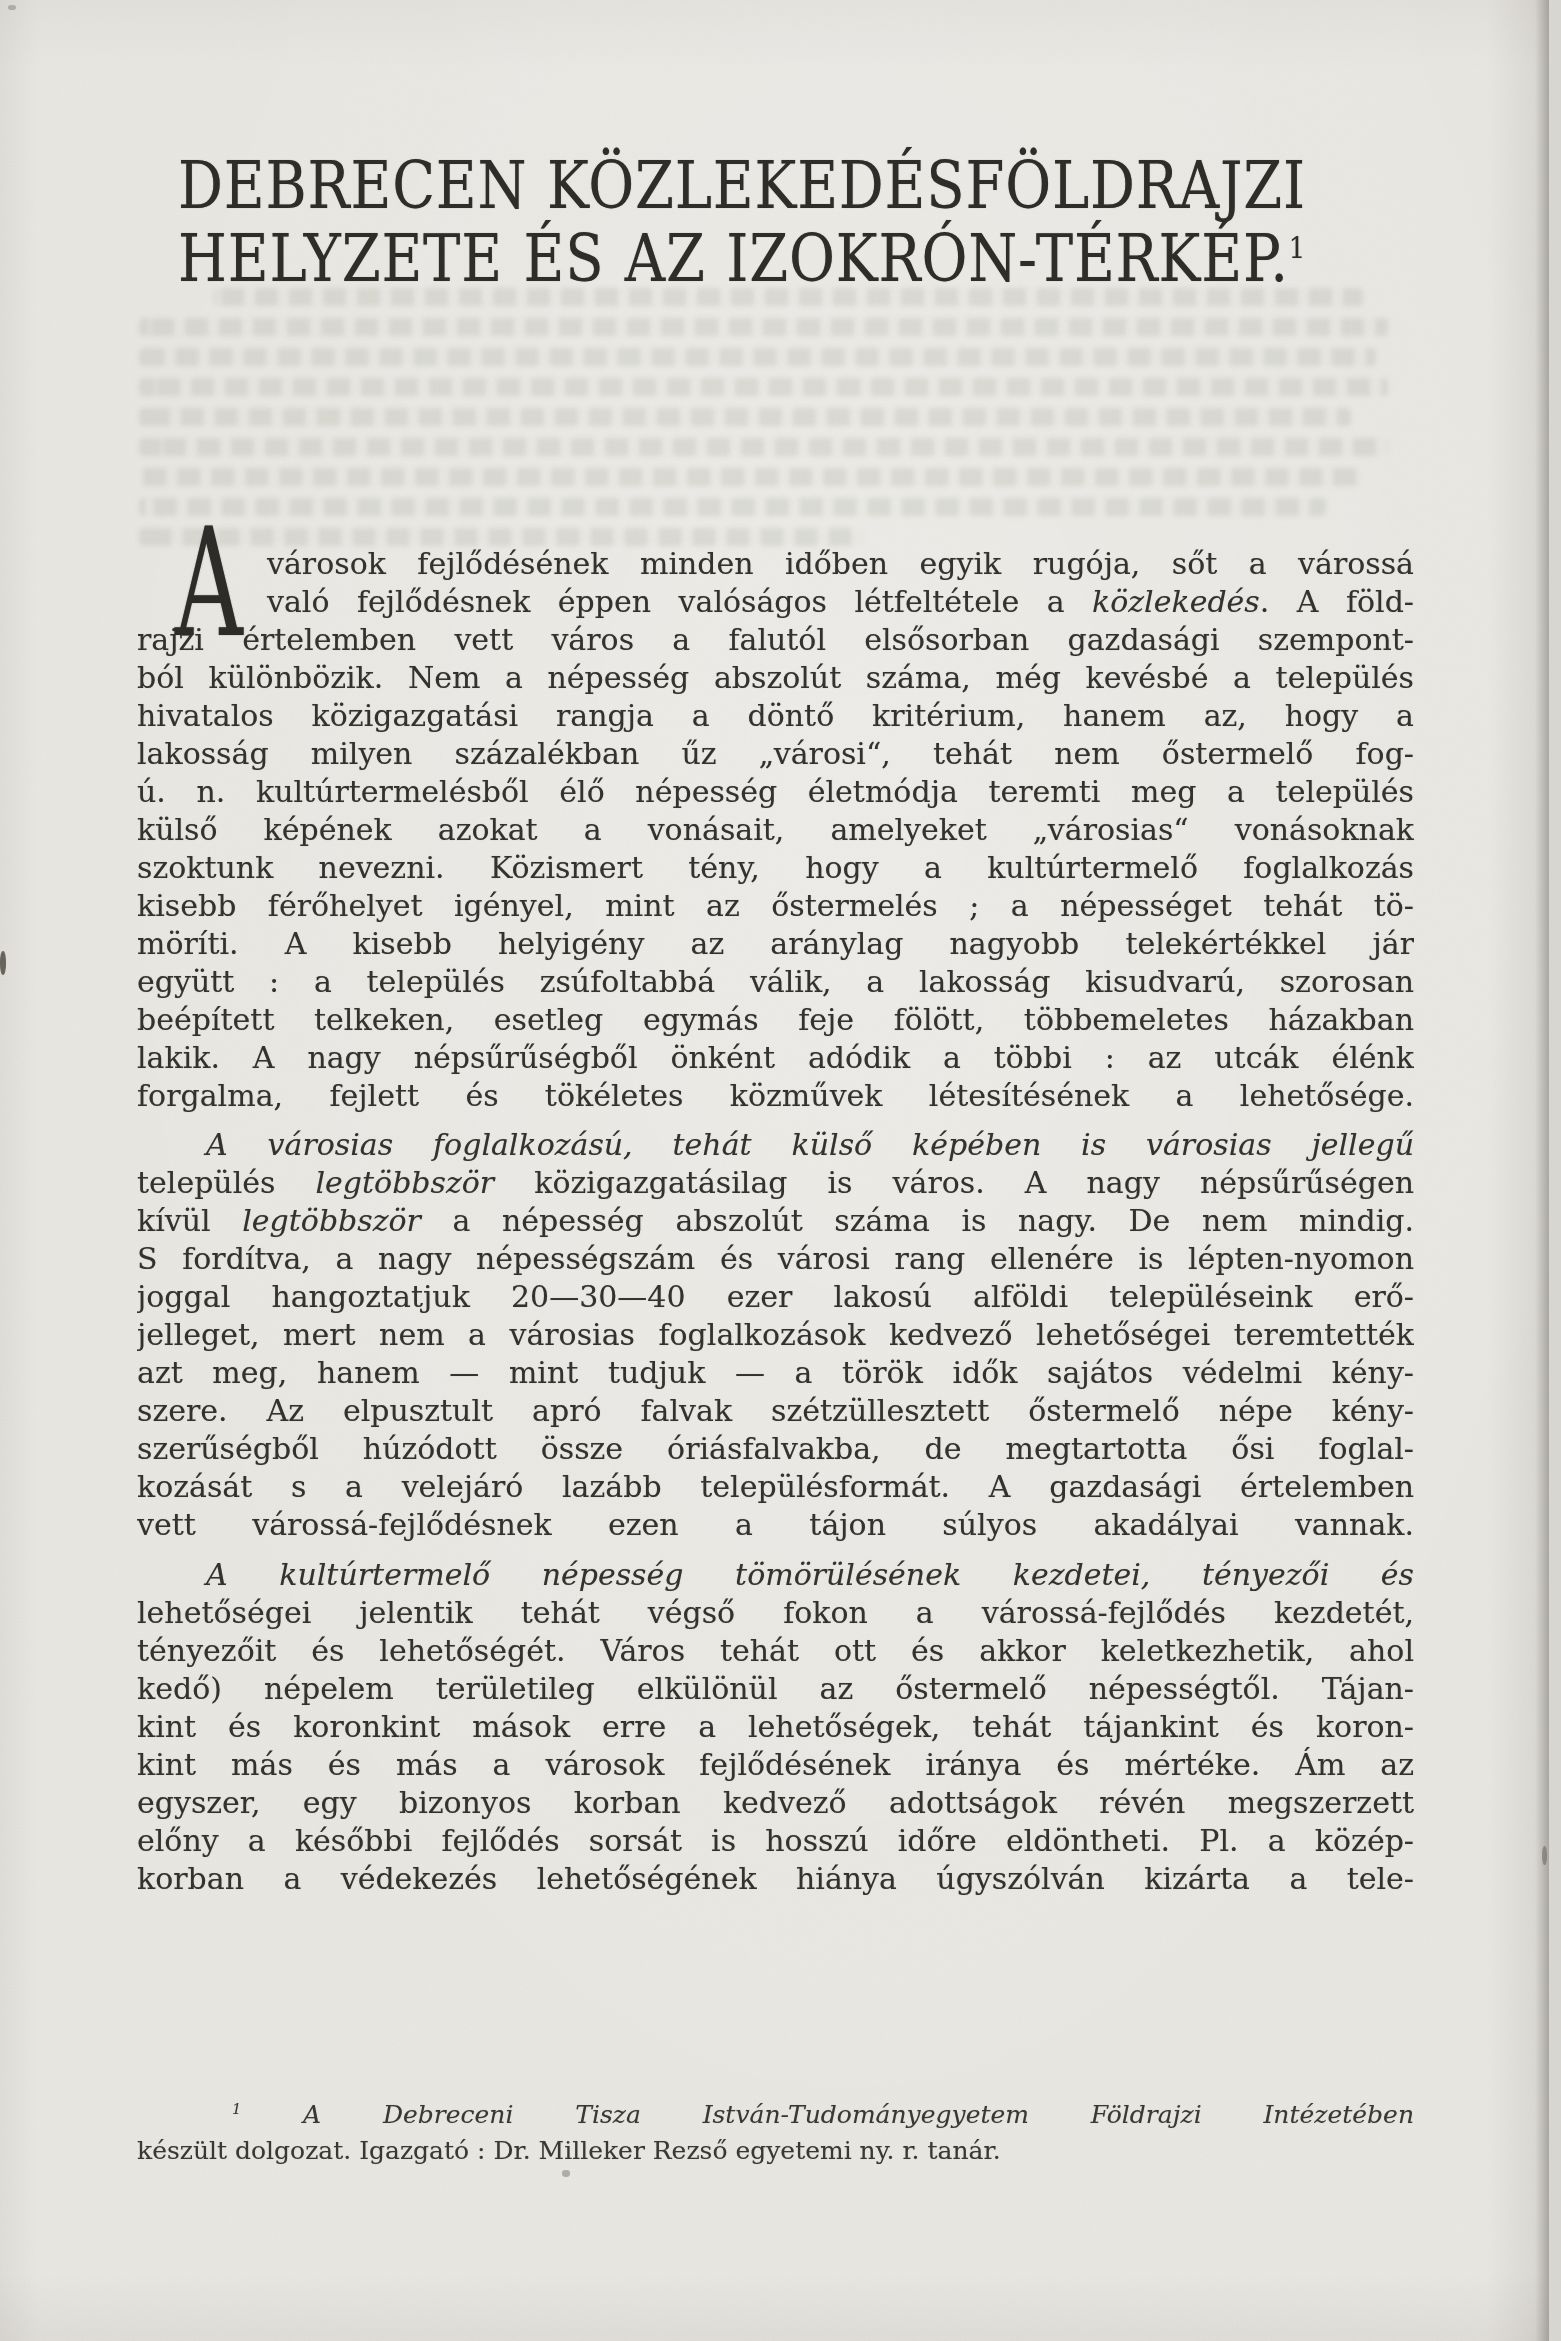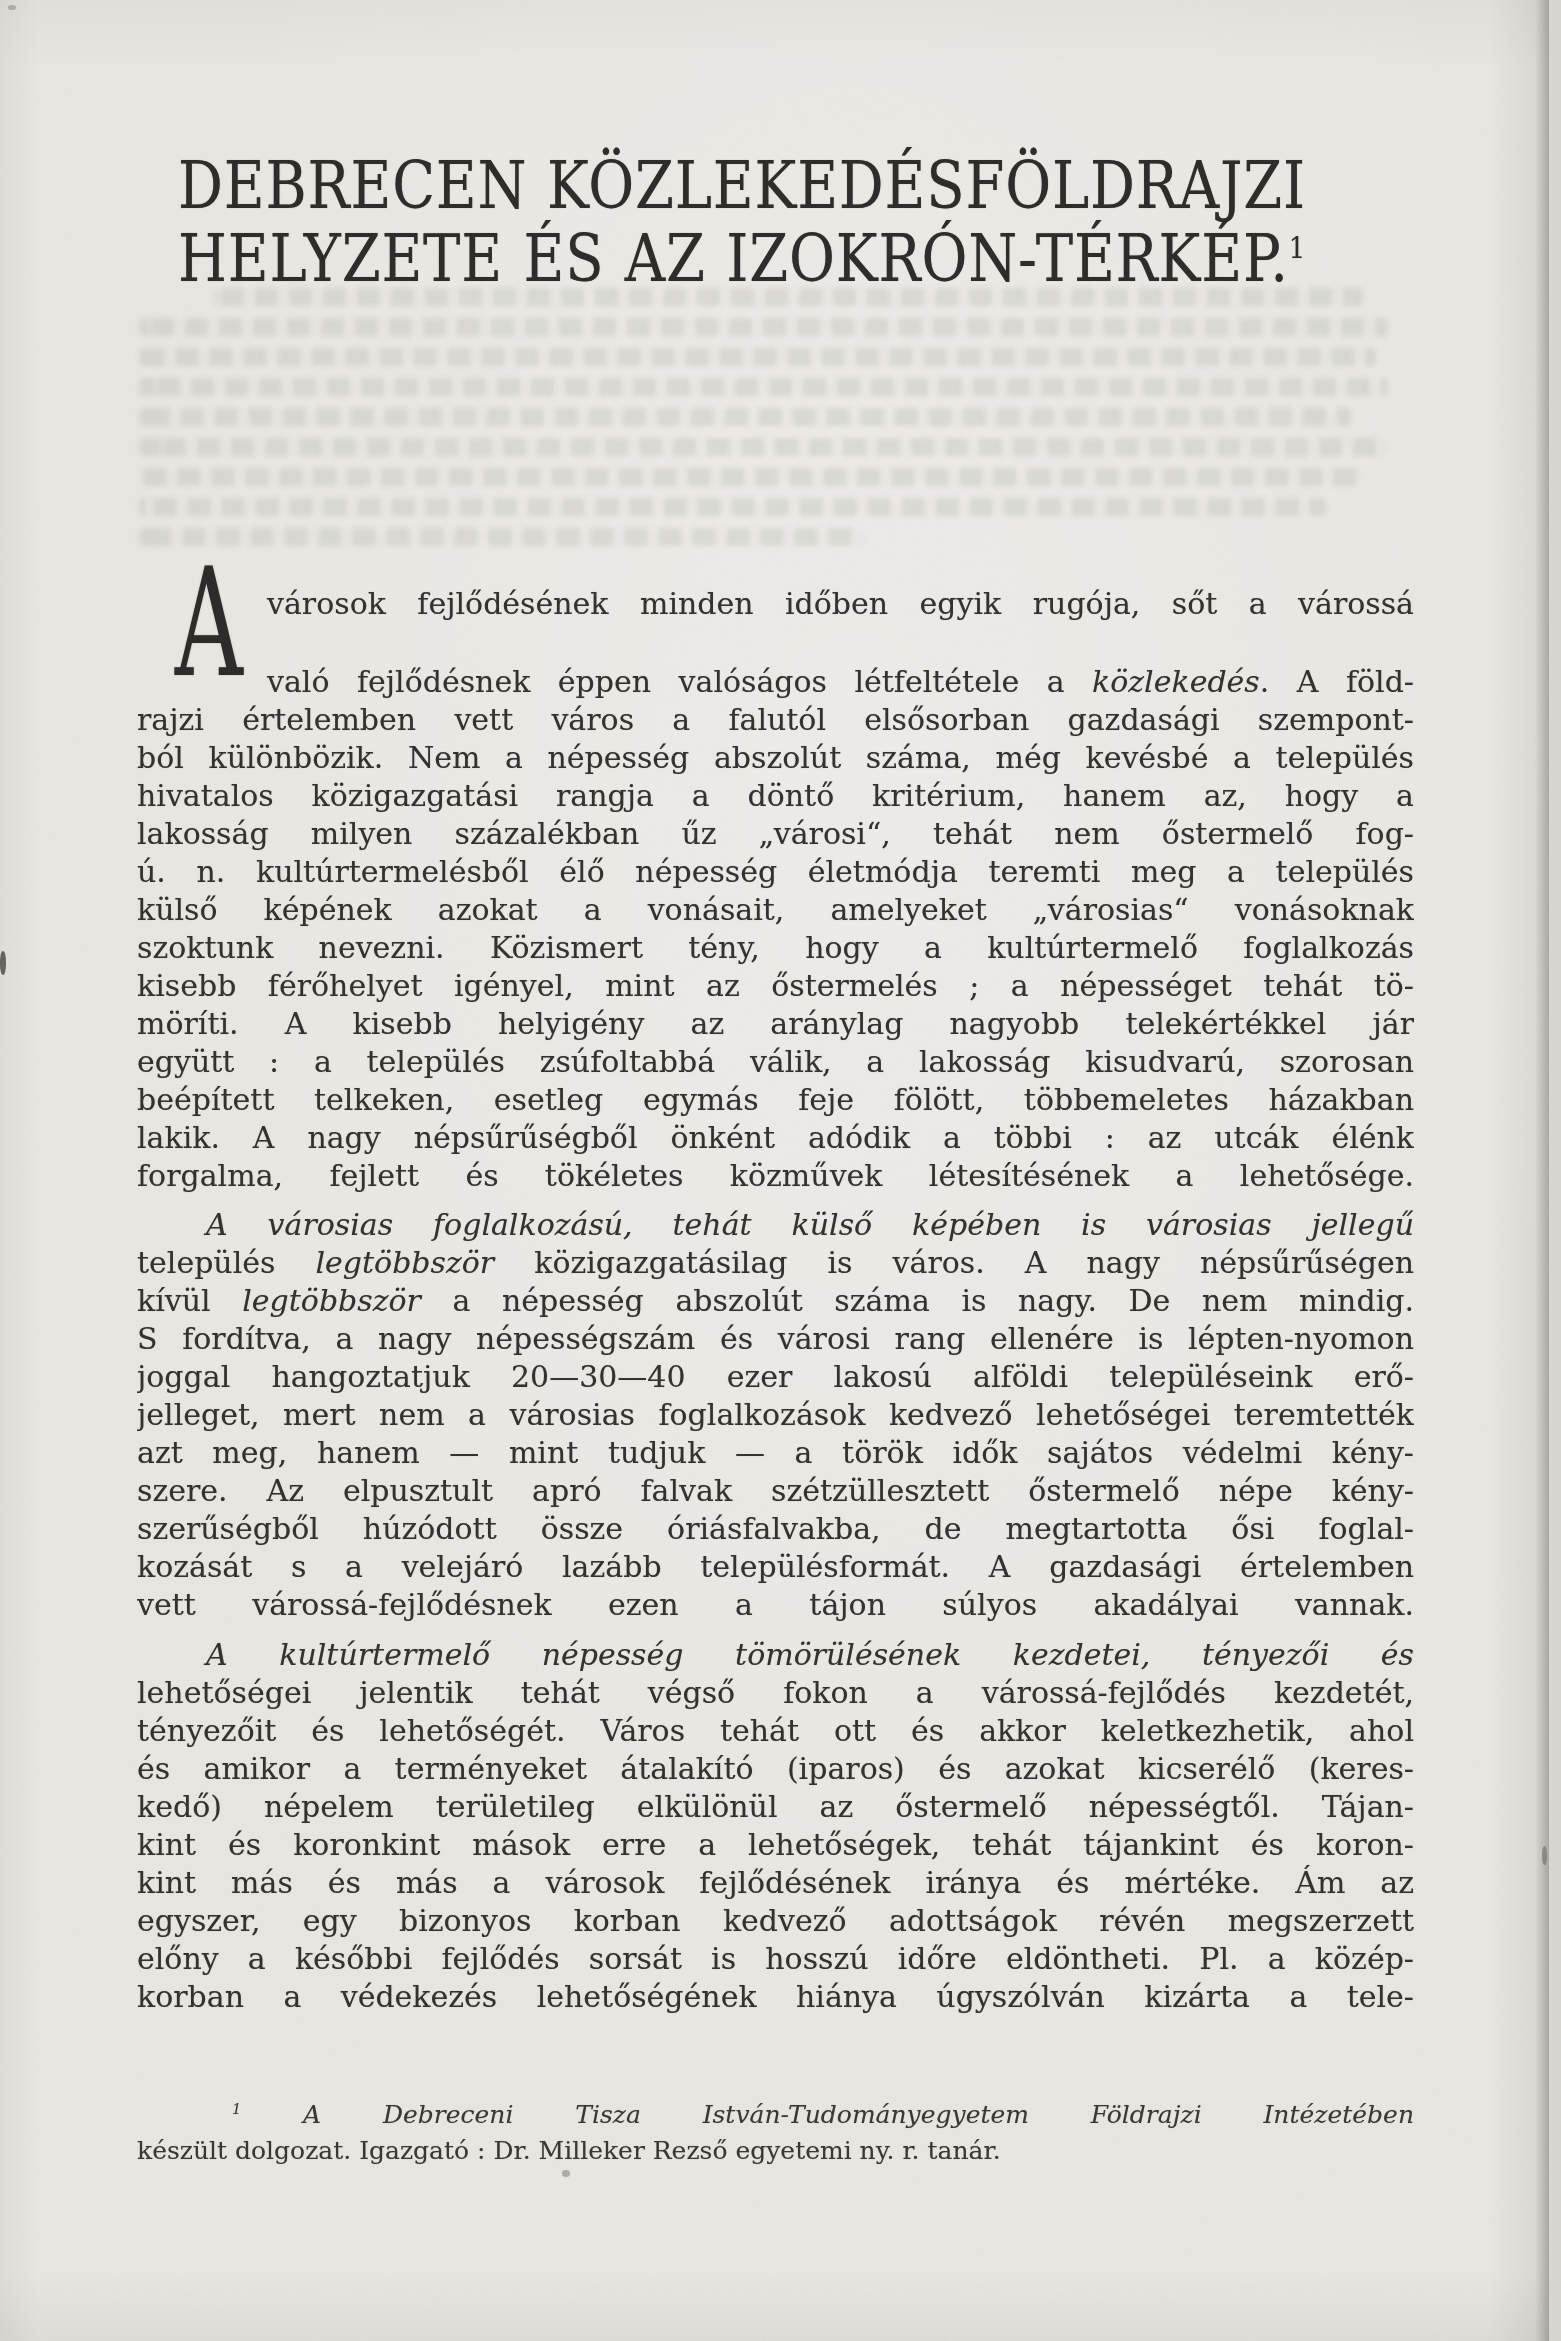--- a/index.html
+++ b/index.html
@@ -40,21 +40,21 @@
   .ghost-line:nth-child(6){width:100%;background-position:24px 0;}
   .ghost-line:nth-child(7){width:98%;background-position:4.3px 0;}
   .ghost-line:nth-child(8){width:95%;background-position:14.7px 0;}
   .ghost-line:nth-child(9){width:58%;background-position:9.5px 0;}
   
   .article{position:absolute;left:137px;top:545px;width:1277px;
     font-size:30px;color:#34322e;text-shadow:0 0 0.9px rgba(52,50,46,0.35);}
   .paragraph{position:relative;margin:0 0 11.3px 0;}
   .line{height:38px;line-height:38px;text-align:justify;text-align-last:justify;overflow:hidden;}
   .line.last{text-align-last:left;}
-  .line.pad{padding-left:130px;margin-top:40px;}
+  .line.pad{padding-left:130px;}
   .line.indent{text-indent:69px;font-style:italic;}
   .line em{font-style:italic;}
   .dropcap{
     position:absolute;left:38px;top:-36px;font-size:149px;line-height:1;
     transform:scaleX(0.63);transform-origin:left top;color:#2e2c28;
     text-shadow:0 0 1.7px rgba(46,44,40,0.5);
   }
   
   .footnote{position:absolute;left:137px;top:2057px;width:1277px;
     font-size:25px;color:#3a3833;text-shadow:0 0 0.9px rgba(58,56,51,0.3);}
@@ -119,21 +119,20 @@
         <div class="line"><span>azt meg, hanem — mint tudjuk — a török idők sajátos védelmi kény-</span></div>
         <div class="line"><span>szere. Az elpusztult apró falvak szétzüllesztett őstermelő népe kény-</span></div>
         <div class="line"><span>szerűségből húzódott össze óriásfalvakba, de megtartotta ősi foglal-</span></div>
         <div class="line"><span>kozását s a velejáró lazább településformát. A gazdasági értelemben</span></div>
         <div class="line"><span>vett várossá-fejlődésnek ezen a tájon súlyos akadályai vannak.</span></div>
       </div>
       <div class="paragraph">
         <div class="line indent"><span>A kultúrtermelő népesség tömörülésének kezdetei, tényezői és</span></div>
         <div class="line"><span>lehetőségei jelentik tehát végső fokon a várossá-fejlődés kezdetét,</span></div>
         <div class="line"><span>tényezőit és lehetőségét. Város tehát ott és akkor keletkezhetik, ahol</span></div>
-        <div class="line"><span>és amikor a terményeket átalakító (iparos) és azokat kicserélő (keres-</span></div>
         <div class="line"><span>kedő) népelem területileg elkülönül az őstermelő népességtől. Tájan-</span></div>
         <div class="line"><span>kint és koronkint mások erre a lehetőségek, tehát tájankint és koron-</span></div>
         <div class="line"><span>kint más és más a városok fejlődésének iránya és mértéke. Ám az</span></div>
         <div class="line"><span>egyszer, egy bizonyos korban kedvező adottságok révén megszerzett</span></div>
         <div class="line"><span>előny a későbbi fejlődés sorsát is hosszú időre eldöntheti. Pl. a közép-</span></div>
         <div class="line"><span>korban a védekezés lehetőségének hiánya úgyszólván kizárta a tele-</span></div>
       </div>
     </div>
 
   <div class="footnote">

